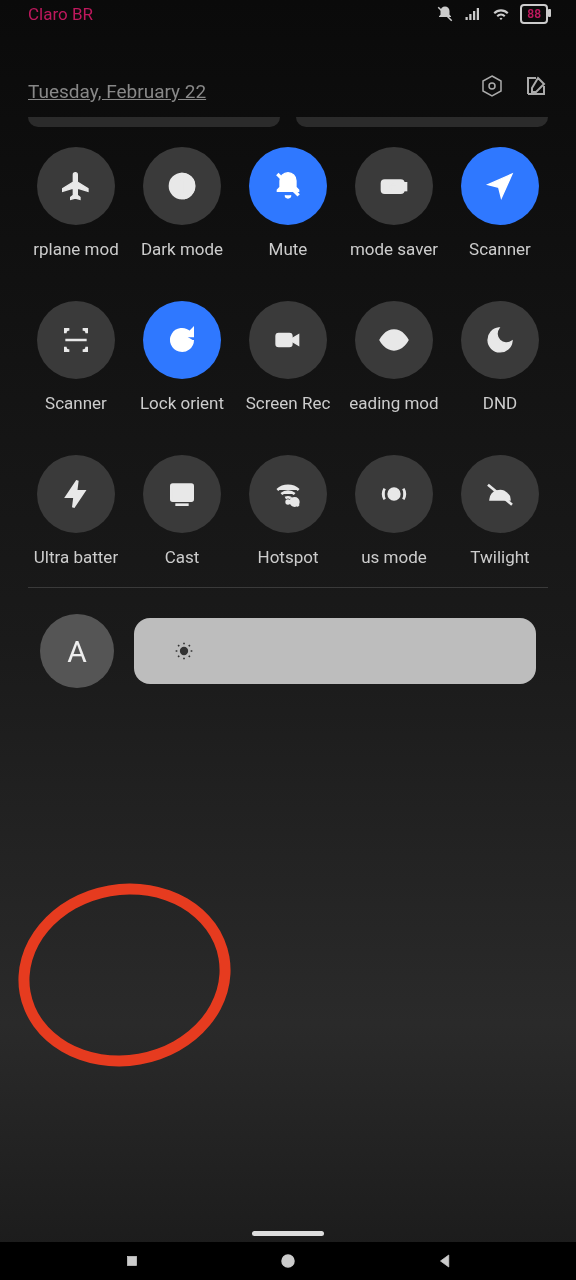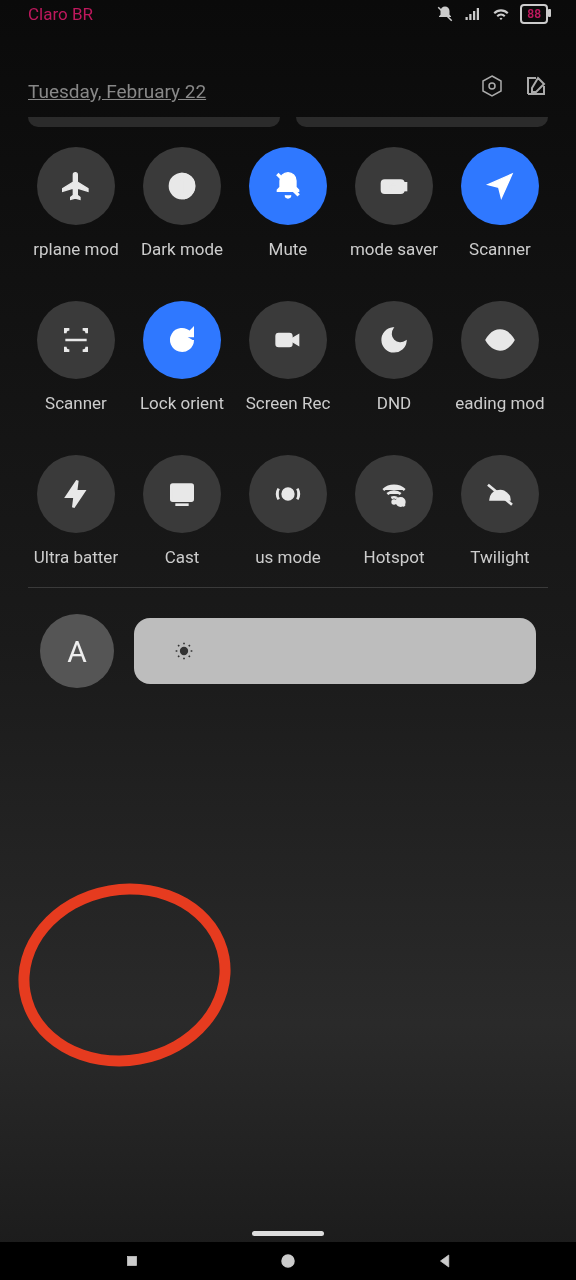--- a/index.html
+++ b/index.html
@@ -172,79 +172,79 @@
         <svg viewBox="0 0 24 24">
           <rect x="3" y="7" width="12" height="10" rx="2"></rect>
           <path d="M15 11l5-3v8l-5-3z"></path>
         </svg>
       </div>
     <span class="tile-label">Screen Rec</span>
   </div>
 
   <div class="tile">
     <div class="circle">
-        <svg viewBox="0 0 24 24">
-          <path d="M21 12.8A9 9 0 1 1 11.2 3a7 7 0 0 0 9.8 9.8z"></path>
-        </svg>
-      </div>
-    <span class="tile-label">DND</span>
-  </div>
-
-  <div class="tile">
-    <div class="circle">
         <svg viewBox="0 0 24 24" fill="none" stroke-width="2">
           <path d="M2 12s3.5-7 10-7 10 7 10 7-3.5 7-10 7-10-7-10-7z"></path>
           <circle cx="12" cy="12" r="3"></circle>
         </svg>
       </div>
     <span class="tile-label">eading mod</span>
   </div>
 
   <div class="tile">
     <div class="circle">
+        <svg viewBox="0 0 24 24">
+          <path d="M21 12.8A9 9 0 1 1 11.2 3a7 7 0 0 0 9.8 9.8z"></path>
+        </svg>
+      </div>
+    <span class="tile-label">DND</span>
+  </div>
+
+  <div class="tile">
+    <div class="circle">
         <svg viewBox="0 0 24 24" fill="none" stroke-width="2">
           <path d="M13 2L5 14h6l-1 8 8-12h-6z"></path>
         </svg>
       </div>
     <span class="tile-label">Ultra batter</span>
   </div>
 
   <div class="tile">
     <div class="circle">
         <svg viewBox="0 0 24 24" fill="none" stroke-width="2">
           <rect x="4" y="5" width="16" height="12" rx="1"></rect>
           <line x1="7" y1="20" x2="17" y2="20"></line>
         </svg>
       </div>
     <span class="tile-label">Cast</span>
   </div>
 
-
-  <div class="tile">
-    <div class="circle">
-        <svg viewBox="0 0 24 24" fill="none" stroke-width="2">
-          <circle cx="12" cy="12" r="4"></circle>
-          <path d="M5 8a8 8 0 0 0 0 8M19 8a8 8 0 0 1 0 8"></path>
-        </svg>
-      </div>
-    <span class="tile-label">us mode</span>
-  </div>
 
   <div class="tile">
     <div class="circle">
         <svg viewBox="0 0 24 24" fill="none" stroke-width="2">
           <path d="M4 9a12 12 0 0 1 16 0M7 12a8 8 0 0 1 10 0M10 15a4 4 0 0 1 4 0"></path>
           <circle cx="12" cy="18" r="1" fill="#e8e8e8"></circle>
           <circle cx="17" cy="18" r="3" stroke-width="1.5"></circle>
           <line x1="14" y1="15" x2="20" y2="21"></line>
         </svg>
       </div>
     <span class="tile-label">Hotspot</span>
   </div>
 
+  <div class="tile">
+    <div class="circle">
+        <svg viewBox="0 0 24 24" fill="none" stroke-width="2">
+          <circle cx="12" cy="12" r="4"></circle>
+          <path d="M5 8a8 8 0 0 0 0 8M19 8a8 8 0 0 1 0 8"></path>
+        </svg>
+      </div>
+    <span class="tile-label">us mode</span>
+  </div>
+
 
   <div class="tile">
     <div class="circle">
         <svg viewBox="0 0 24 24" fill="none" stroke-width="2">
           <path d="M5 16a7 7 0 0 1 12-4 5 5 0 0 1 2 4z"></path>
           <line x1="3" y1="5" x2="21" y2="20"></line>
         </svg>
       </div>
     <span class="tile-label">Twilight</span>
   </div>

